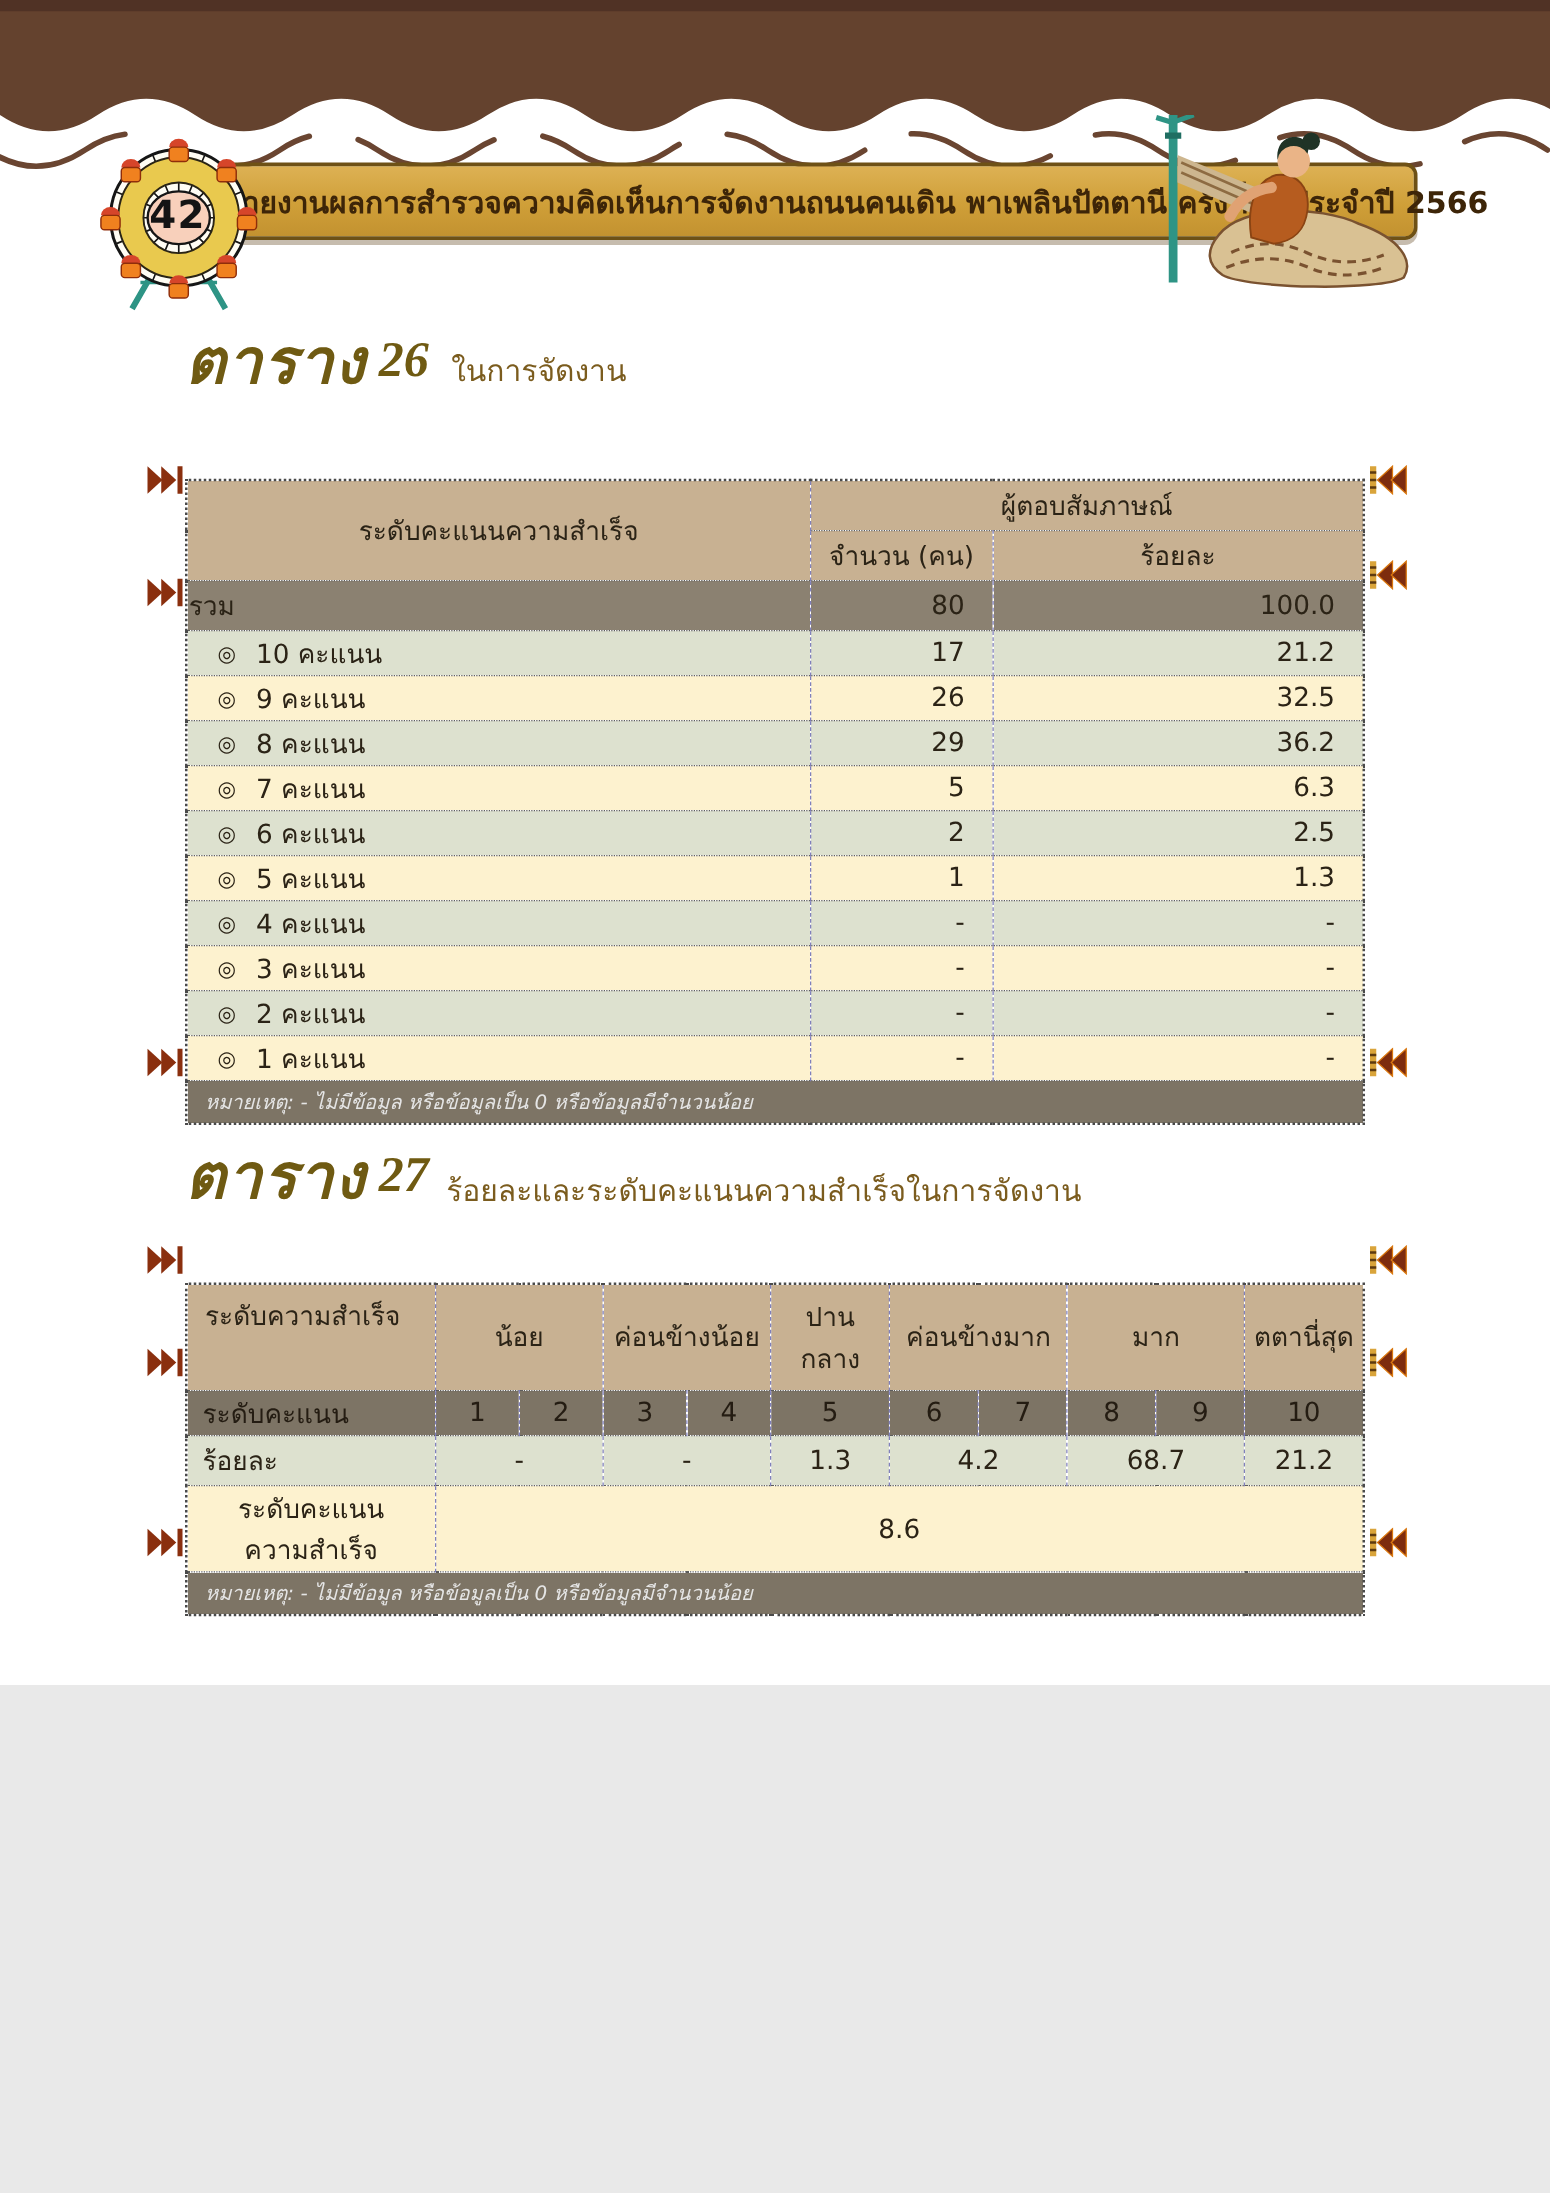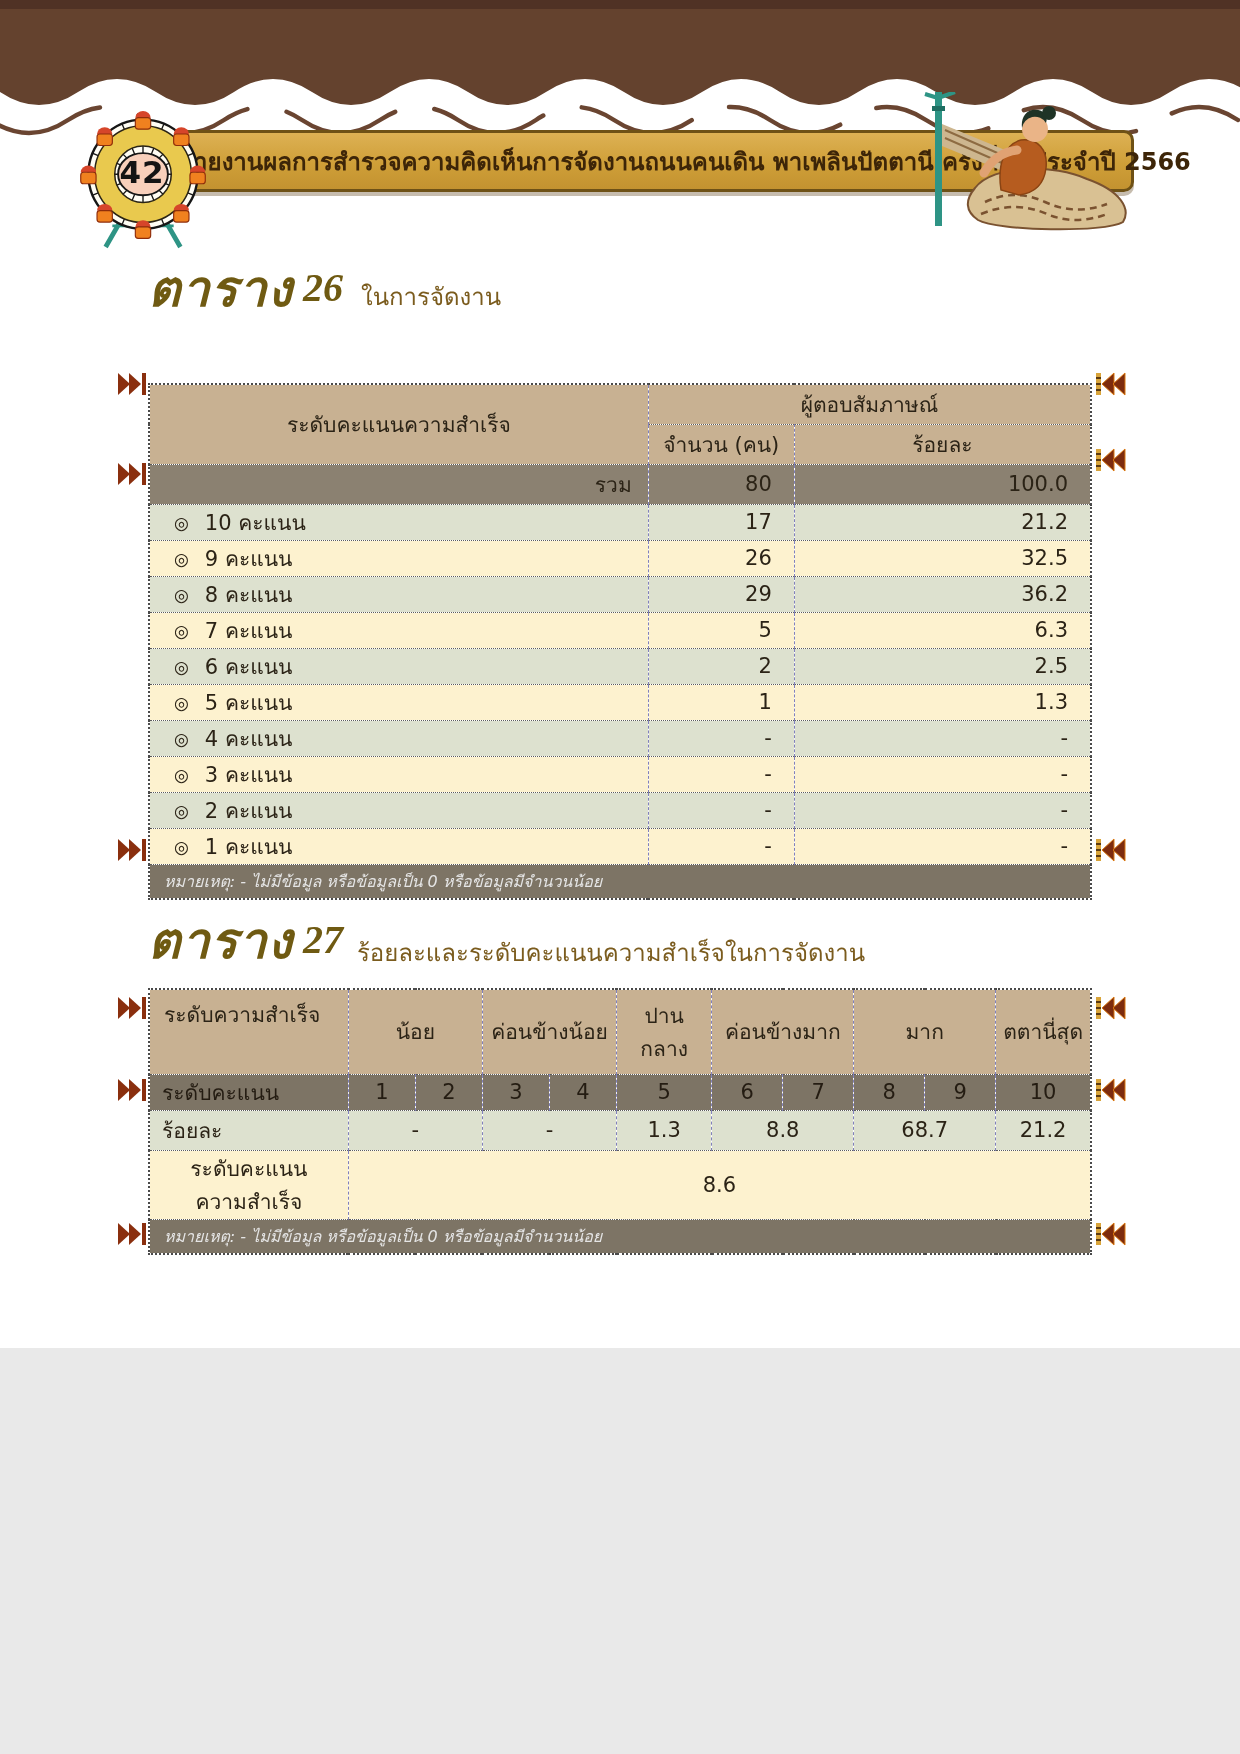--- a/index.html
+++ b/index.html
@@ -40,21 +40,21 @@
   .h-tan{background:#c8b192;text-align:center;vertical-align:middle;}
   .r-total{background:#8b8171;}
   .r-sage{background:#dde1cf;}
   .r-cream{background:#fdf2cf;}
   .r-note td{background:#7d7465;color:#e5e5e5;font-style:italic;font-size:16px;
              padding:4px 10px 4px 14px;}
   .r-score td{background:#7d7465;color:#241c12;text-align:center;}
   .lbl{text-align:left;padding-left:24px;}
   .blt{display:inline-block;margin-right:16px;font-size:17px;transform:translateY(-1px);}
   .num{text-align:right;padding-right:22px;}
-  .right{text-align:right;padding-right:16px;}
+  .right{padding-right:16px;}
   .lbl2{text-align:left;padding-left:12px;}
   .center{text-align:center;}
   .t26 thead tr{height:40px;}
   .t26 .row-total{height:40px;}
   .t26 .drow{height:35px;}
   .t26 .r-note td,.t27 .r-note td{height:23px;}
   .t27 .hrow{height:85px;}
   .t27 .srow{height:34px;}
   .t27 .prow{height:40px;}
   .t27 .frow{height:64px;}
@@ -228,21 +228,21 @@
       </tbody>
     </table>
   </div>
 
   <div class="abs" style="left:148px;top:916px;display:flex;align-items:flex-start;">
     <span class="script-word">ตาราง</span>
     <span class="script-num">27</span>
     <div class="sec-title" style="margin-left:14px;margin-top:18px;">ร้อยละและระดับคะแนนความสำเร็จในการจัดงาน</div>
   </div>
 
-  <div class="tbl-wrap" style="top:988px;">
+  <div class="tbl-wrap" style="top:1026px;">
     <table class="t27">
       <colgroup>
         <col style="width:20.5%">
           <col style="width:6.9%">
           <col style="width:6.9%">
           <col style="width:6.9%">
           <col style="width:6.9%">
         <col style="width:9.8%">
           <col style="width:7.3%">
           <col style="width:7.3%">
@@ -273,21 +273,21 @@
           <td>7</td>
           <td>8</td>
           <td>9</td>
           <td>10</td>
         </tr>
         <tr class="r-sage prow">
           <td class="lbl2">ร้อยละ</td>
           <td class="center" colspan="2">-</td>
           <td class="center" colspan="2">-</td>
           <td class="center">1.3</td>
-          <td class="center" colspan="2">8.8</td>
+          <td class="center" colspan="2">4.2</td>
           <td class="center" colspan="2">68.7</td>
           <td class="center">21.2</td>
         </tr>
         <tr class="r-cream frow">
           <td class="center">
             <div>ระดับคะแนน</div>
             <div>ความสำเร็จ</div>
           </td>
           <td class="center" colspan="10">8.6</td>
         </tr>

